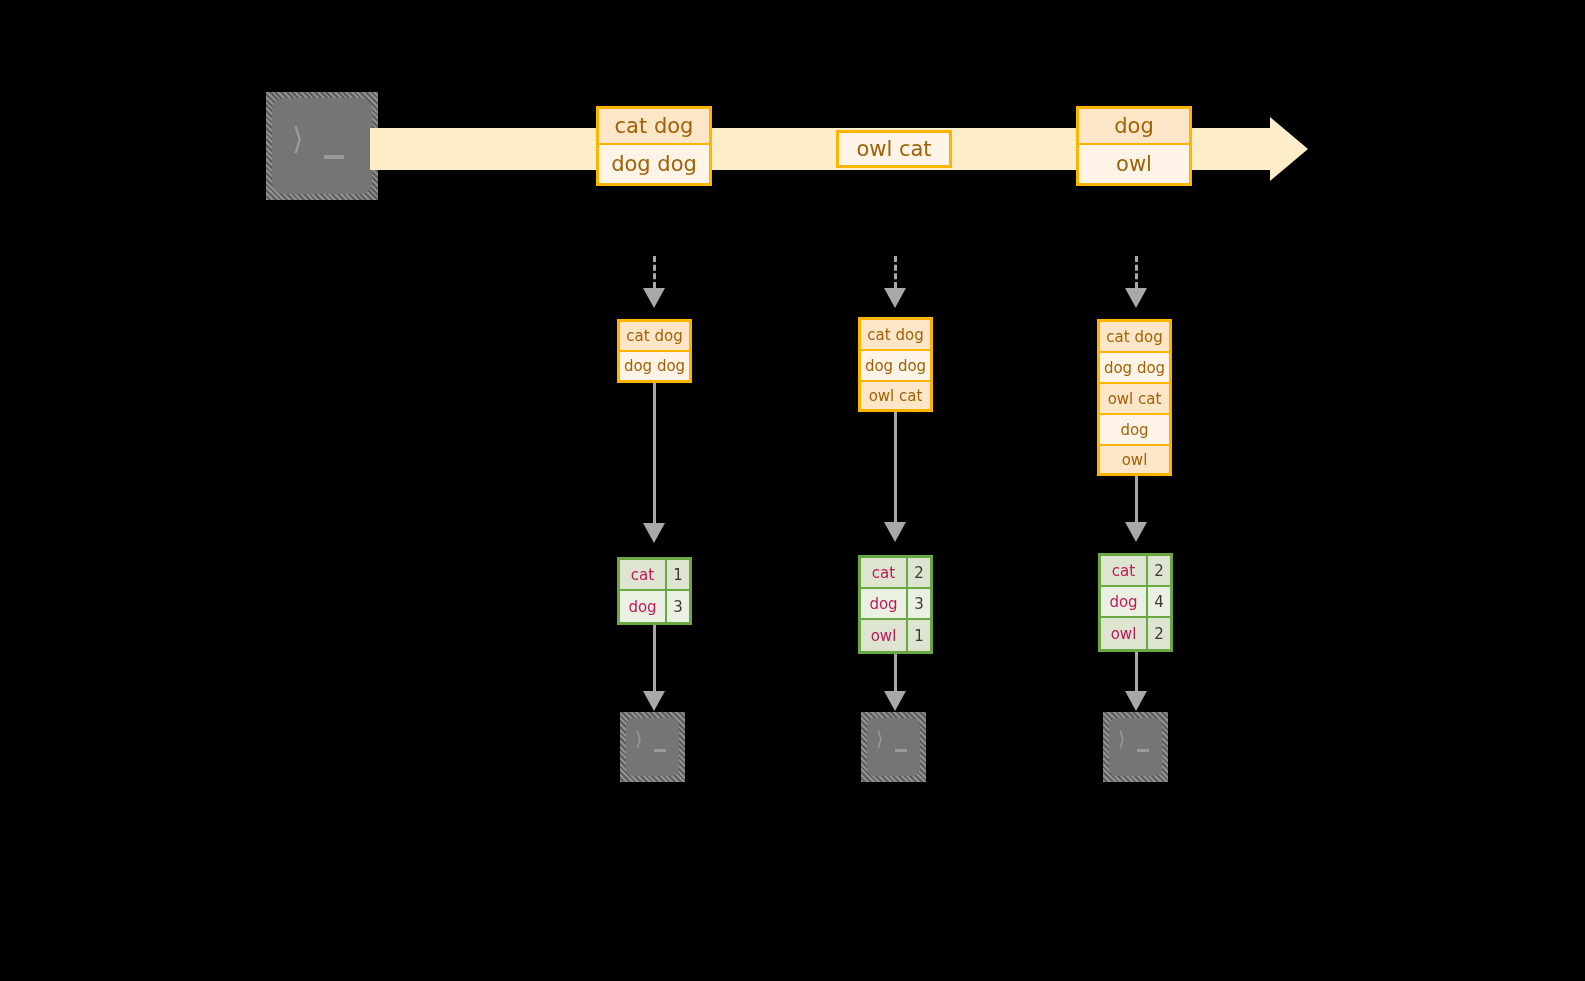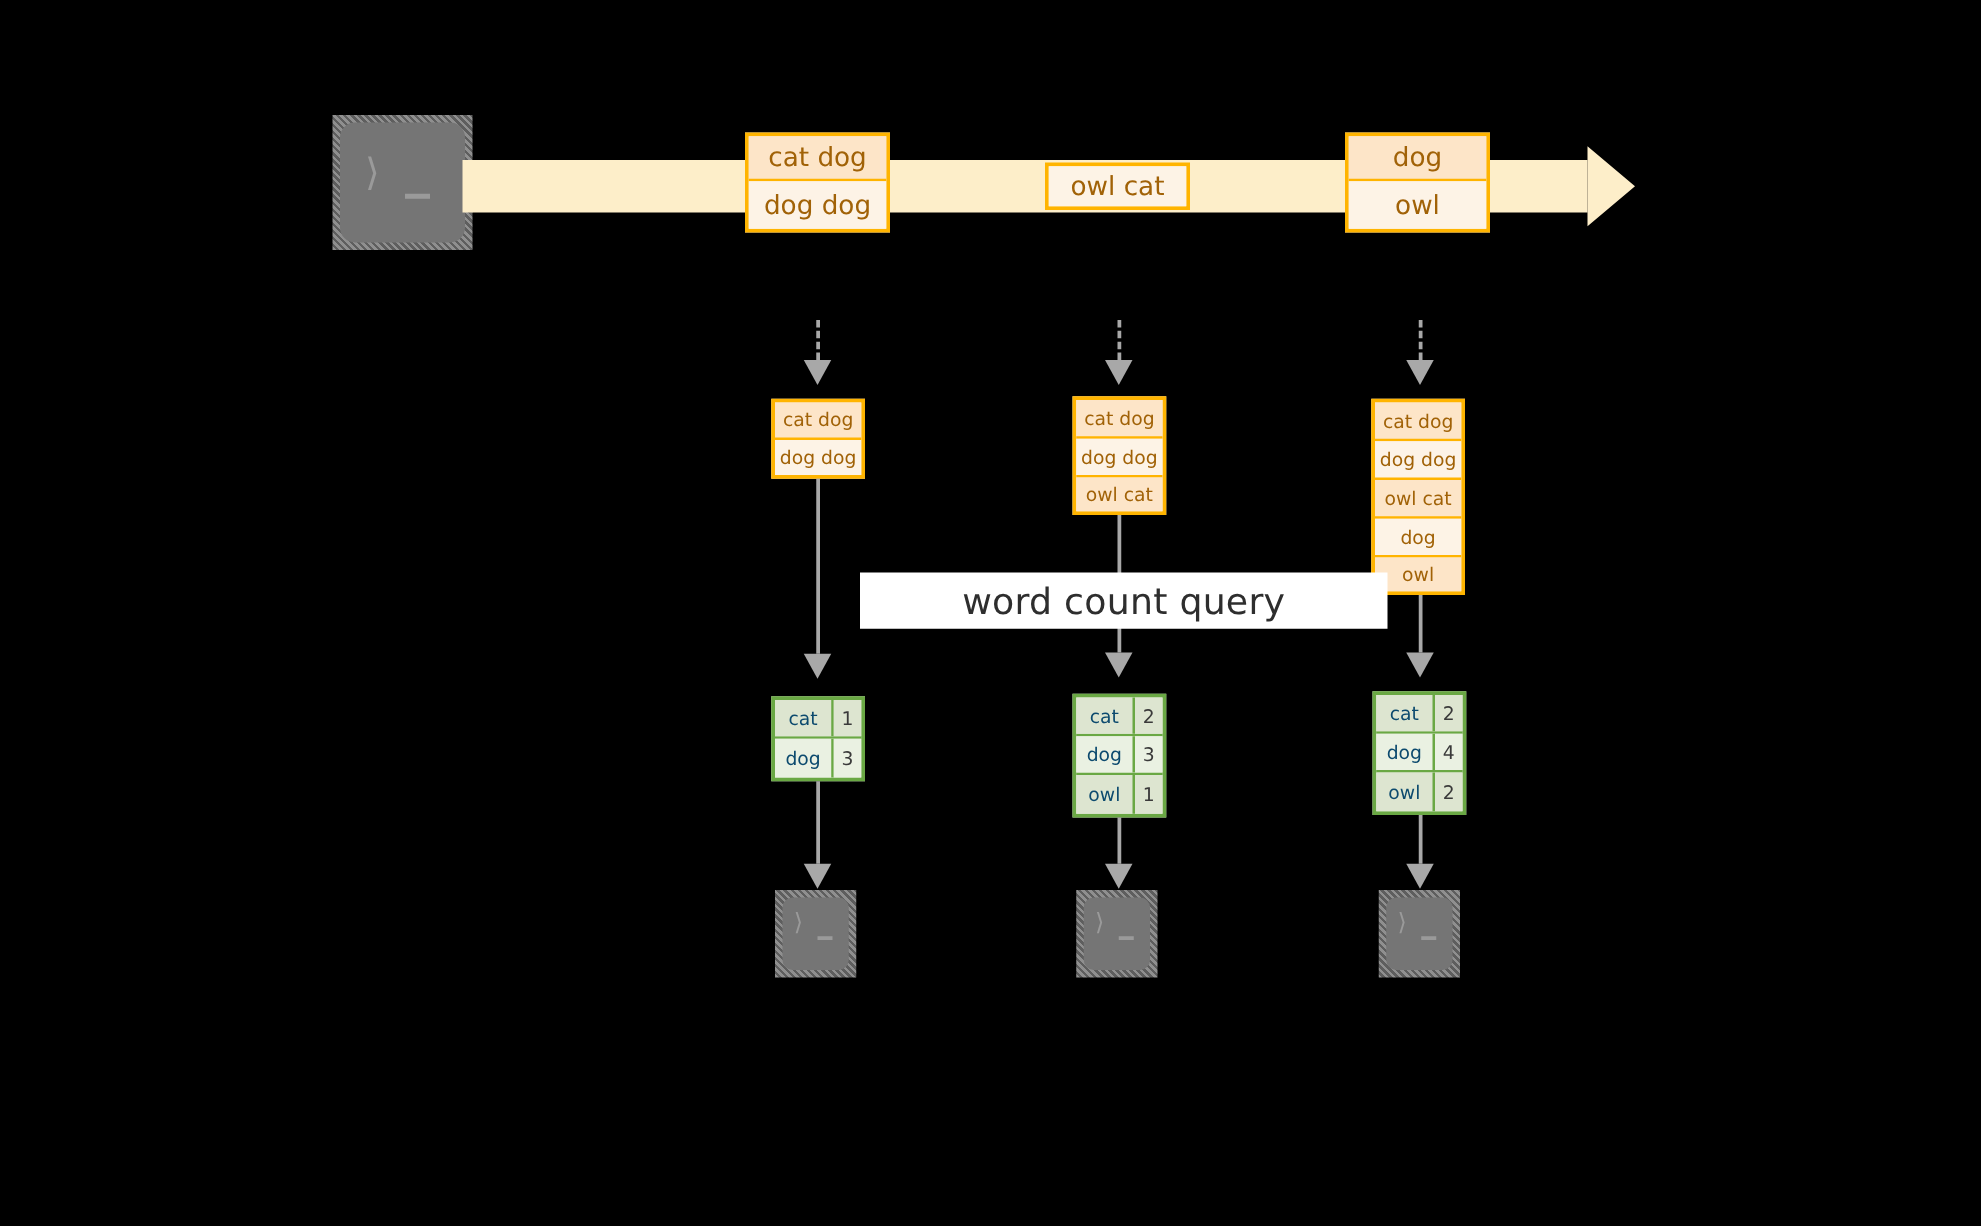--- a/index.html
+++ b/index.html
@@ -100,21 +100,21 @@
     height: 31px;
   }
   .gtable .grow:last-child { border-bottom: none; }
   .gtable .gcell-word {
     box-sizing: border-box;
     flex: 0 0 47px;
     border-right: 2px solid #6aa844;
     display: flex;
     align-items: center;
     justify-content: center;
-    color: #0c4a6e;
+    color: #be185d;
     font-size: 15px;
     text-align: right;
   }
   .gtable .gcell-count {
     box-sizing: border-box;
     flex: 1 1 auto;
     display: flex;
     align-items: center;
     justify-content: center;
     color: #3a3a3a;
@@ -293,17 +293,14 @@
   <div class="vline" style="left:1135px; top:652px; height:39px;"></div>
   <div class="vhead" style="left:1125px; top:691px;"></div>
 
   <div class="terminal" style="left:1103px; top:712px; width:65px; height:70px;">
     <div class="term-inner" style="border-radius:8px;">
       <div class="prompt-chevron" style="left:9px; top:11px; font-size:19px;">⟩</div>
       <div class="prompt-underscore" style="left:28px; top:31px; width:12px; height:3px;"></div>
     </div>
   </div>
 
-  <div class="banner" style="left:688px; top:458px; width:422px; height:45px;">
-    <span class="banner-text">word count query</span>
-  </div>
 
 </div>
 
 </body></html>

